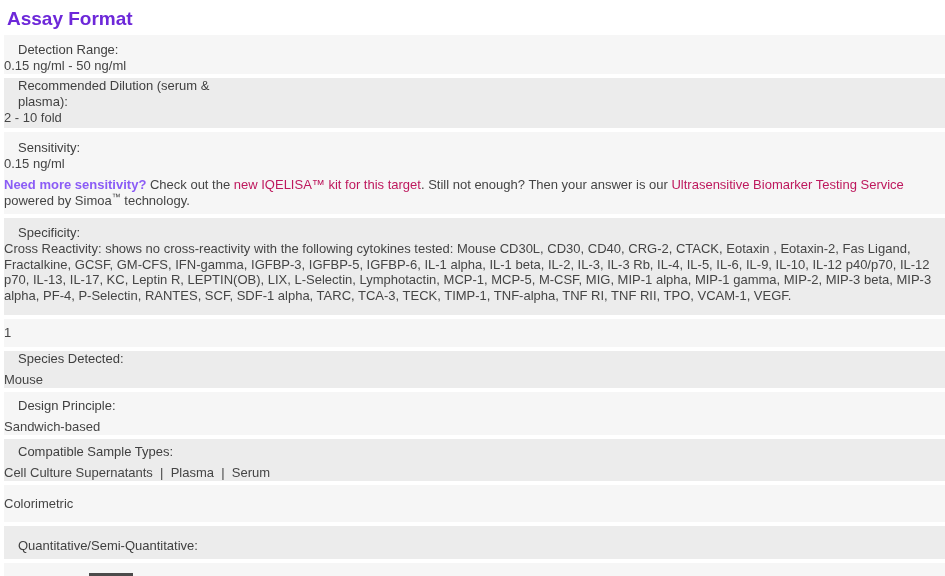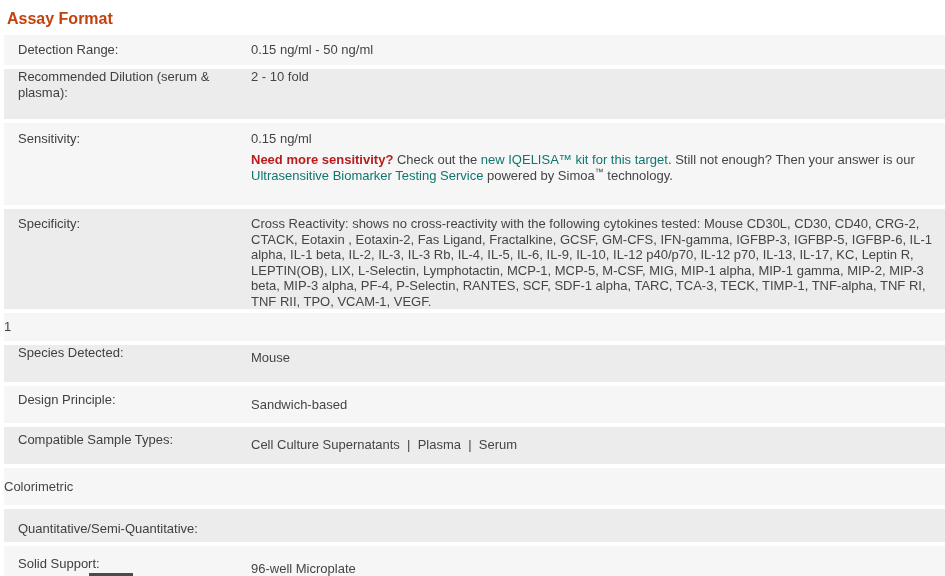--- a/index.html
+++ b/index.html
@@ -2,28 +2,28 @@
 <html><head>
 <meta charset="utf-8">
 <style>
   * { margin:0; padding:0; box-sizing:border-box; }
   html,body { width:945px; height:576px; background:#ffffff; overflow:hidden;
               font-family:"Liberation Sans","DejaVu Sans",sans-serif; }
   .page { position:relative; width:945px; height:576px; }
 
   .section-title {
     padding:11px 0 0 7px;
-    font-size:16px; font-weight:700; color:#c2410c;
+    font-size:19px; font-weight:700; color:#6d28d9;
     line-height:16px; margin-bottom:8px;
   }
 
   .spec-table { margin-left:4px; }
 
   .row {
-    display:flex; margin-bottom:4px; width:941px;
+    display:flex; margin-bottom:4px; width:941px;flex-direction:column;
   }
   .row:nth-child(odd)  { background:#f6f6f6; }
   .row:nth-child(even) { background:#ececec; }
 
   .label {
     width:247px; flex-shrink:0;
     padding-left:14px; padding-right:10px;
     font-size:13px; line-height:16px; color:#404040;
   }
   .value {
@@ -42,22 +42,22 @@
   .r7  { min-height:37px; padding-top:6px; }
   .r8  { min-height:37px; padding-top:6px; }
   .r9  { min-height:33px; padding-top:12px; }
   .r10 { min-height:40px; padding-top:10px; }
 
   .value-low { display:block; margin-top:5px; }
 
   .spec-text { line-height:15.5px; }
 
   .note { margin-top:5px; line-height:16px; color:#454545; }
-  .note b { color:#b91c1c; font-weight:700; }
-  .note a { color:#0f766e; text-decoration:none; cursor:pointer; }
+  .note b { color:#8b5cf6; font-weight:700; }
+  .note a { color:#be185d; text-decoration:none; cursor:pointer; }
   .note sup { font-size:9px; line-height:0; }
 
   .cutoff-bar {
     position:absolute; left:89px; top:573px;
     width:44px; height:4px; background:#4b4b4b;
   }
 </style>
 </head>
 <body>
 

